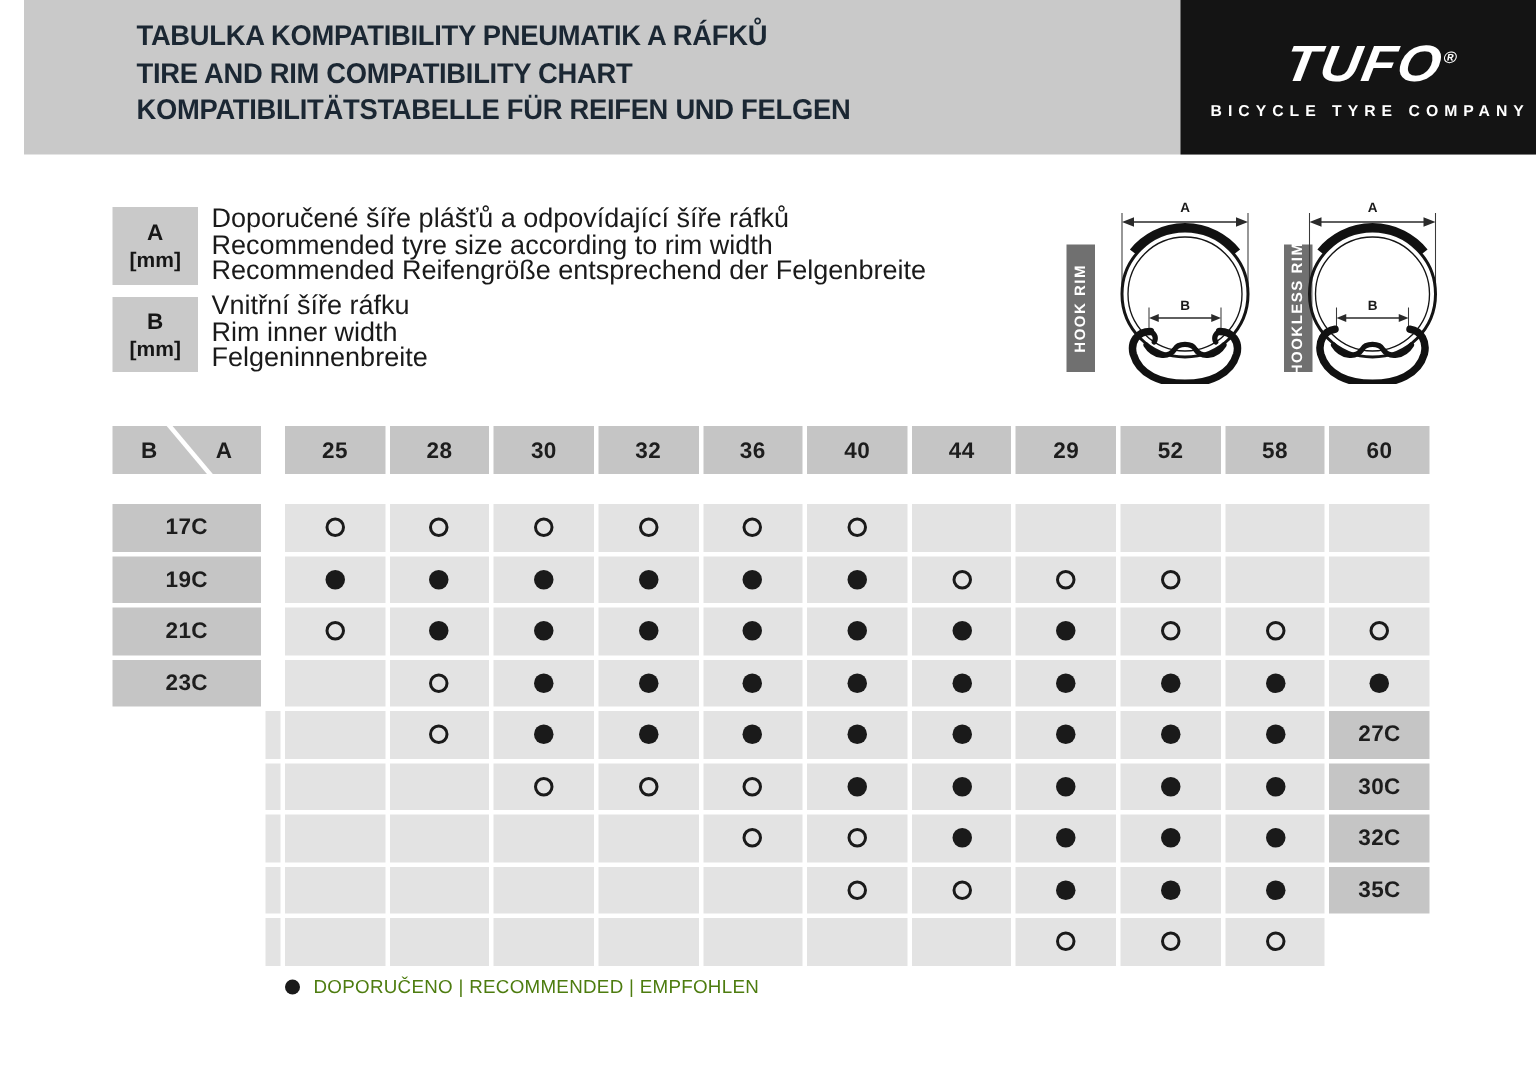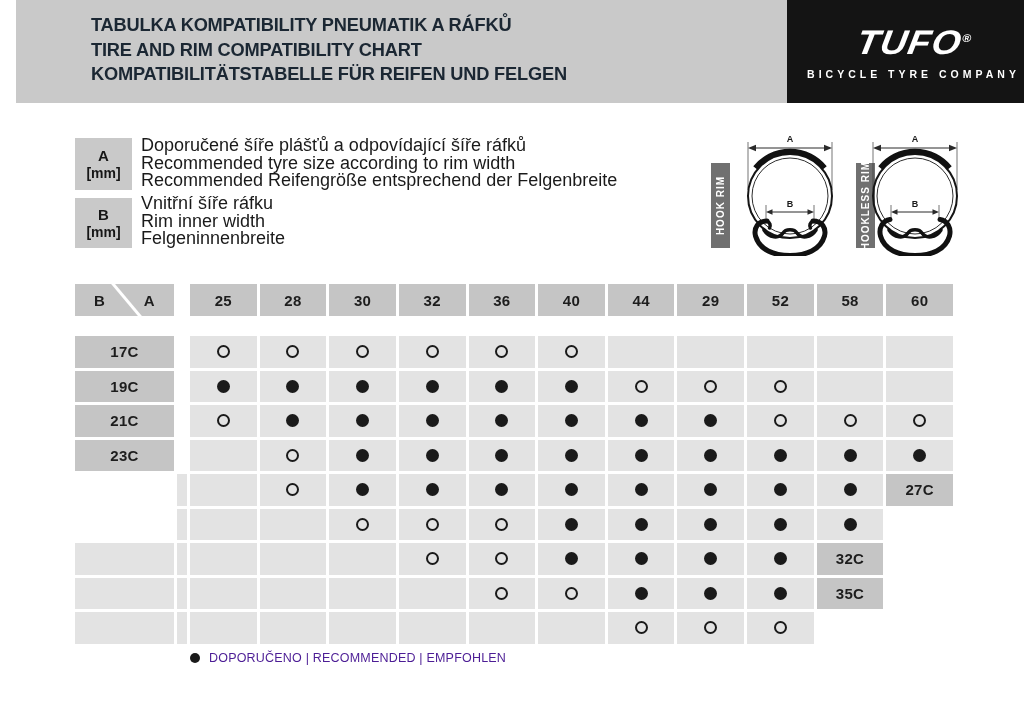--- a/index.html
+++ b/index.html
@@ -59,21 +59,21 @@
   .rowspacer{grid-column:1 / -1;}
   .corner{position:relative;overflow:hidden;justify-content:space-between;
           padding:0 19px;box-sizing:border-box;}
   .corner .diag{position:absolute;left:50px;top:-7px;width:3px;height:46px;background:#fff;
                 transform:rotate(-40deg);}
   .dot{border-radius:50%;flex:0 0 auto;}
   .dot.filled{width:13px;height:13px;background:#1a1a1a;}
   .dot.open{width:9px;height:9px;border:2px solid #1a1a1a;background:transparent;}
 
   
-  .legend{position:absolute;left:190px;top:649px;color:#4c1d95;font-size:12.5px;letter-spacing:0.2px;}
+  .legend{position:absolute;left:190px;top:649px;color:#4d7c0f;font-size:12.5px;letter-spacing:0.2px;}
   .legend-row{display:flex;align-items:center;gap:9px;height:18px;}
   .legend .dot.filled{width:10px;height:10px;}
   .legend .dot.open{width:7px;height:7px;border-width:1.5px;}
 </style>
 </head>
 <body>
 
 <div class="page">
 
   <div class="topbar">
@@ -351,20 +351,21 @@
       </div>
       <div class="cell data">
         <span class="dot filled"></span>
       </div>
       <div class="cell data">
         <span class="dot filled"></span>
       </div>
       <div class="cell data">
         <span class="dot filled"></span>
       </div>
+      <div class="cell hdr">30C</div>
       <div class="spacer"></div>
       <div class="cell data"></div>
       <div class="cell data"></div>
       <div class="cell data"></div>
       <div class="cell data"></div>
       <div class="cell data"></div>
       <div class="cell data">
         <span class="dot open"></span>
       </div>
       <div class="cell data">

